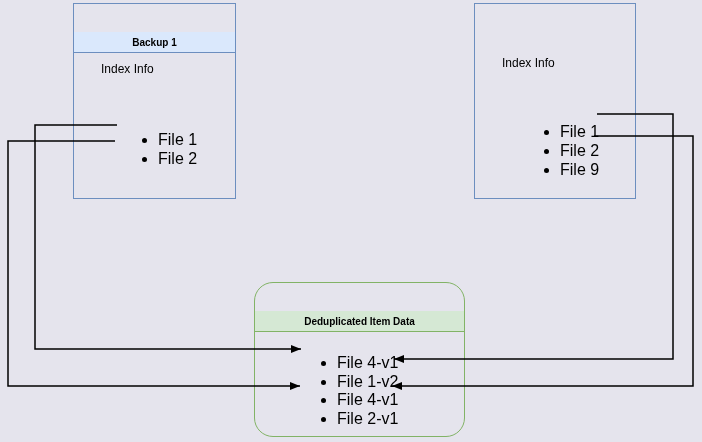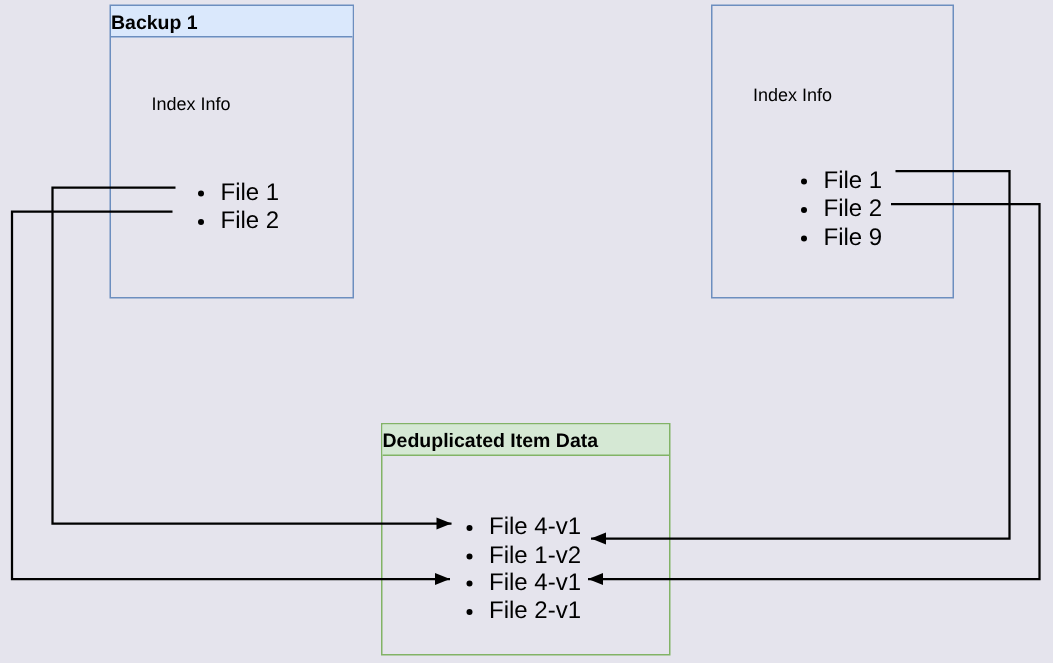--- a/index.html
+++ b/index.html
@@ -16,43 +16,44 @@
     position: absolute;
     box-sizing: border-box;
     background: transparent;
   }
   .box.blue  { border: 1.5px solid #6c8ebf; }
   .box.green { border: 1.5px solid #82b366; }
   .box-header {
     height: 21px;
     display: flex;
     align-items: center;
-    justify-content: flex-start;
+    justify-content: center;
     font-weight: bold;
-    font-size: 13px;
+    font-size: 10px;
     box-sizing: border-box;
+    margin-top: 28px;
   }
   .box.blue  .box-header { background: #dae8fc; border-bottom: 1.5px solid #6c8ebf; }
   .box.green .box-header { background: #d5e8d4; border-bottom: 1.5px solid #82b366; }
   .subtitle {
     position: absolute;
     font-size: 12px;
     line-height: 20px;
     white-space: nowrap;
   }
   .file-list {
     position: absolute;
-    margin: 5px;
+    margin: 16px;
     font-size: 16px;
     list-style: disc outside;
   }
   .file-list li { white-space: nowrap; }
   #backup1 { left: 73px;  top: 3px;   width: 163px; height: 196px; }
   #backup2 { left: 474px; top: 3px;   width: 162px; height: 196px; }
-  #dedup   { left: 254px; top: 282px; width: 193px; height: 155px; }
+  #dedup   { left: 254px; top: 282px; width: 211px; height: 155px; border-radius: 19px; }
 
   #backup1 .subtitle  { left: 27px; top: 55px; }
   #backup1 .file-list { left: 0;    top: 111px; padding-left: 68px; line-height: 18.5px; }
 
   #backup2 .subtitle  { left: 27px; top: 49px; }
   #backup2 .file-list { left: 0;    top: 102px; padding-left: 69px; line-height: 19px; }
 
   #dedup .file-list   { left: 0;    top: 55px;  padding-left: 66px; line-height: 18.5px; }
 
   .connector-layer {

